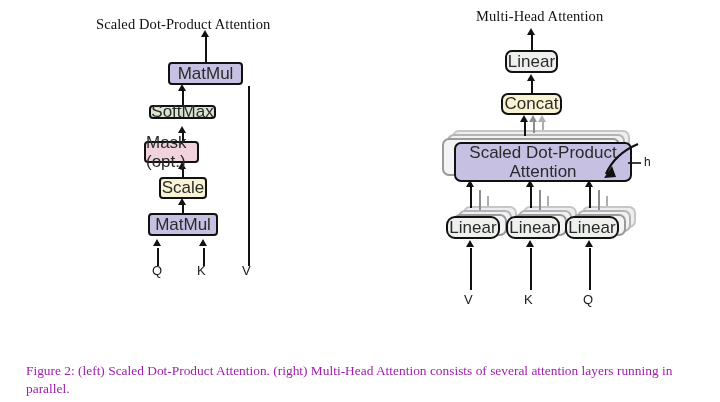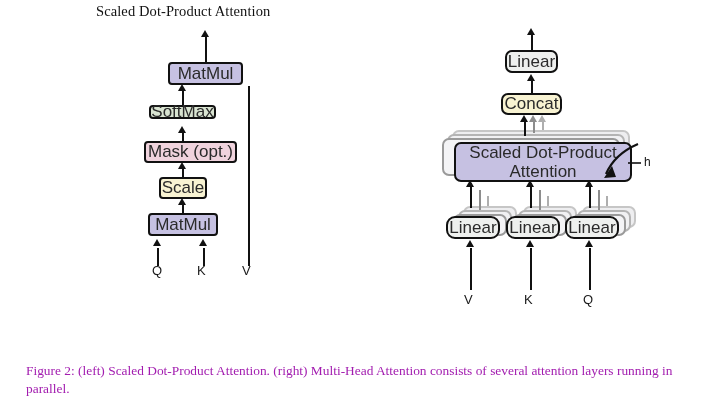--- a/index.html
+++ b/index.html
@@ -14,21 +14,21 @@
   #figure{position:absolute;left:0;top:0;width:720px;height:402px;}
 
   .title{
     position:absolute;
     font-family:"Liberation Serif", serif;
     font-size:14.5px;
     color:#111;
     white-space:nowrap;
     letter-spacing:.1px;
   }
-  #title-left{left:96px;top:3px;}
+  #title-left{left:96px;top:16px;}
   #title-right{left:476px;top:8px;}
 
   
   .node{
     position:absolute;
     box-sizing:border-box;
     border:2px solid #111;
     display:flex;
     align-items:center;
     justify-content:center;
@@ -99,35 +99,36 @@
     text-align:left;
   }
   svg.ovl{position:absolute;left:0;top:0;width:720px;height:402px;pointer-events:none;z-index:8;}
 </style>
 </head>
 <body>
 
 <div id="figure">
 
   <div class="title" id="title-left">Scaled Dot-Product Attention</div>
+  <div class="title" id="title-right">Multi-Head Attention</div>
 
   <div class="vline" style="left:205px;top:34px;height:28px;"></div>
   <div class="arrowhead" style="left:200.5px;top:30px;"></div>
 
   <div class="node r4" id="l-matmul-top" style="left:168px;top:62px;width:75px;height:23px;background:#c6c1e2;">MatMul</div>
 
   <div class="vline" style="left:182px;top:88px;height:17px;"></div>
   <div class="arrowhead" style="left:177.5px;top:84px;"></div>
 
   <div class="node r4" id="l-softmax" style="left:149px;top:105px;width:67px;height:14px;background:#d9e4d1;">SoftMax</div>
 
   <div class="vline" style="left:182px;top:130px;height:12px;"></div>
   <div class="arrowhead" style="left:177.5px;top:126px;"></div>
 
-  <div class="node r4" id="l-mask" style="left:144px;top:141px;width:93px;height:22px;background:#f0d3dd;">Mask (opt.)</div>
+  <div class="node r4" id="l-mask" style="left:144px;top:141px;width:55px;height:22px;background:#f0d3dd;">Mask (opt.)</div>
 
   <div class="vline" style="left:182px;top:166px;height:12px;"></div>
   <div class="arrowhead" style="left:177.5px;top:162px;"></div>
 
   <div class="node r4" id="l-scale" style="left:159px;top:177px;width:48px;height:22px;background:#f8f3d2;">Scale</div>
 
   <div class="vline" style="left:182px;top:202px;height:12px;"></div>
   <div class="arrowhead" style="left:177.5px;top:198px;"></div>
 
   <div class="node r4" id="l-matmul-bot" style="left:148px;top:213px;width:70px;height:23px;background:#c6c1e2;">MatMul</div>

